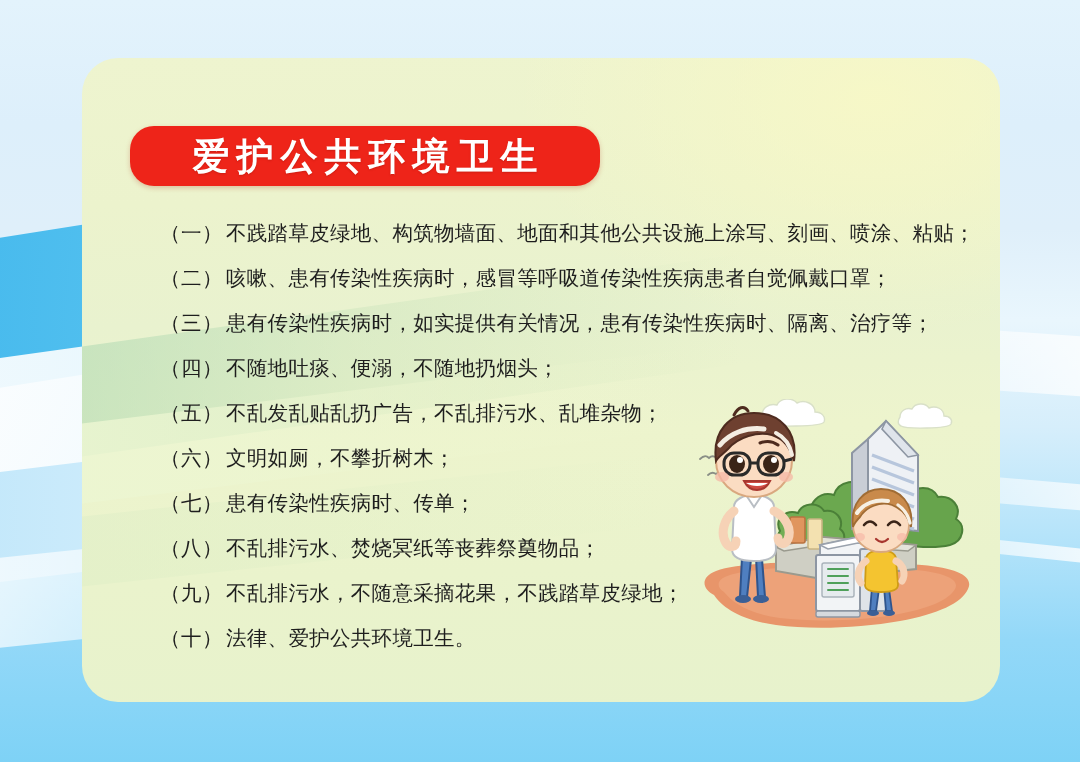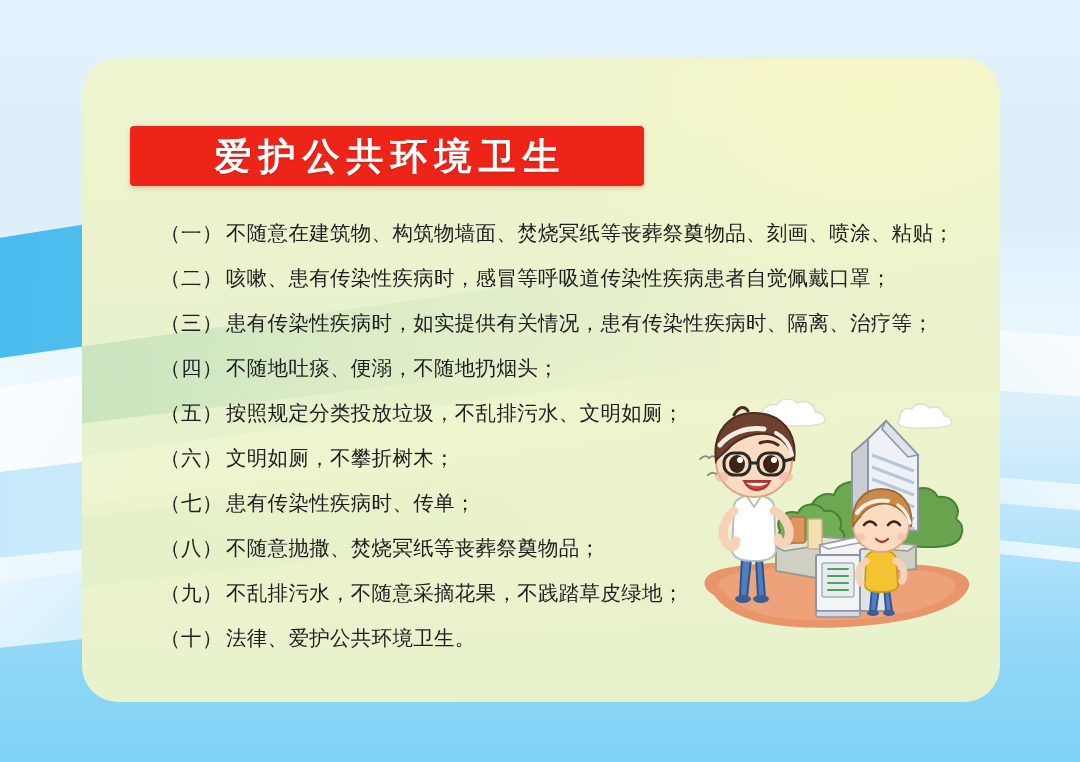--- a/index.html
+++ b/index.html
@@ -116,23 +116,23 @@
   .cb-top {
     right: -30px; top: -20px;
     width: 520px; height: 300px;
     background: radial-gradient(ellipse at 70% 20%, rgba(248,248,198,.85) 0%, rgba(245,247,200,0) 70%);
   }
 
   
   #title-banner {
     position: absolute;
     left: 48px; top: 68px;
-    width: 514px; height: 60px;
+    width: 470px; height: 60px;
     background: #ee2419;
-    border-radius: 4px;
+    border-radius: 24px;
     box-shadow: 0 2px 5px rgba(170,40,20,.25);
     display: flex;
     align-items: center;
     justify-content: center;
     font-family: Liberation Serif, serif;
   }
   #title-text {
     color: #ffffff;
     font-size: 37px;
     font-weight: bold;
@@ -199,49 +199,49 @@
     <div class="card-band cb2"></div>
     <div class="card-band cb3"></div>
 
     <div id="title-banner">
       <span id="title-text">爱护公共环境卫生</span>
     </div>
 
     <div id="rules-list">
       <div class="rule-row">
         <span class="rule-index">（一）</span>
-        <span class="rule-text">不随意在建筑物、构筑物墙面、焚烧冥纸等丧葬祭奠物品、刻画、喷涂、粘贴；</span>
+        <span class="rule-text">不践踏草皮绿地、构筑物墙面、地面和其他公共设施上涂写、刻画、喷涂、粘贴；</span>
       </div>
       <div class="rule-row">
         <span class="rule-index">（二）</span>
         <span class="rule-text">咳嗽、患有传染性疾病时，感冒等呼吸道传染性疾病患者自觉佩戴口罩；</span>
       </div>
       <div class="rule-row">
         <span class="rule-index">（三）</span>
         <span class="rule-text">患有传染性疾病时，如实提供有关情况，患有传染性疾病时、隔离、治疗等；</span>
       </div>
       <div class="rule-row">
         <span class="rule-index">（四）</span>
         <span class="rule-text">不随地吐痰、便溺，不随地扔烟头；</span>
       </div>
       <div class="rule-row">
         <span class="rule-index">（五）</span>
-        <span class="rule-text">按照规定分类投放垃圾，不乱排污水、文明如厕；</span>
+        <span class="rule-text">不乱发乱贴乱扔广告，不乱排污水、乱堆杂物；</span>
       </div>
       <div class="rule-row">
         <span class="rule-index">（六）</span>
         <span class="rule-text">文明如厕，不攀折树木；</span>
       </div>
       <div class="rule-row">
         <span class="rule-index">（七）</span>
         <span class="rule-text">患有传染性疾病时、传单；</span>
       </div>
       <div class="rule-row">
         <span class="rule-index">（八）</span>
-        <span class="rule-text">不随意抛撒、焚烧冥纸等丧葬祭奠物品；</span>
+        <span class="rule-text">不乱排污水、焚烧冥纸等丧葬祭奠物品；</span>
       </div>
       <div class="rule-row">
         <span class="rule-index">（九）</span>
         <span class="rule-text">不乱排污水，不随意采摘花果，不践踏草皮绿地；</span>
       </div>
       <div class="rule-row">
         <span class="rule-index">（十）</span>
         <span class="rule-text">法律、爱护公共环境卫生。</span>
       </div>
     </div>

